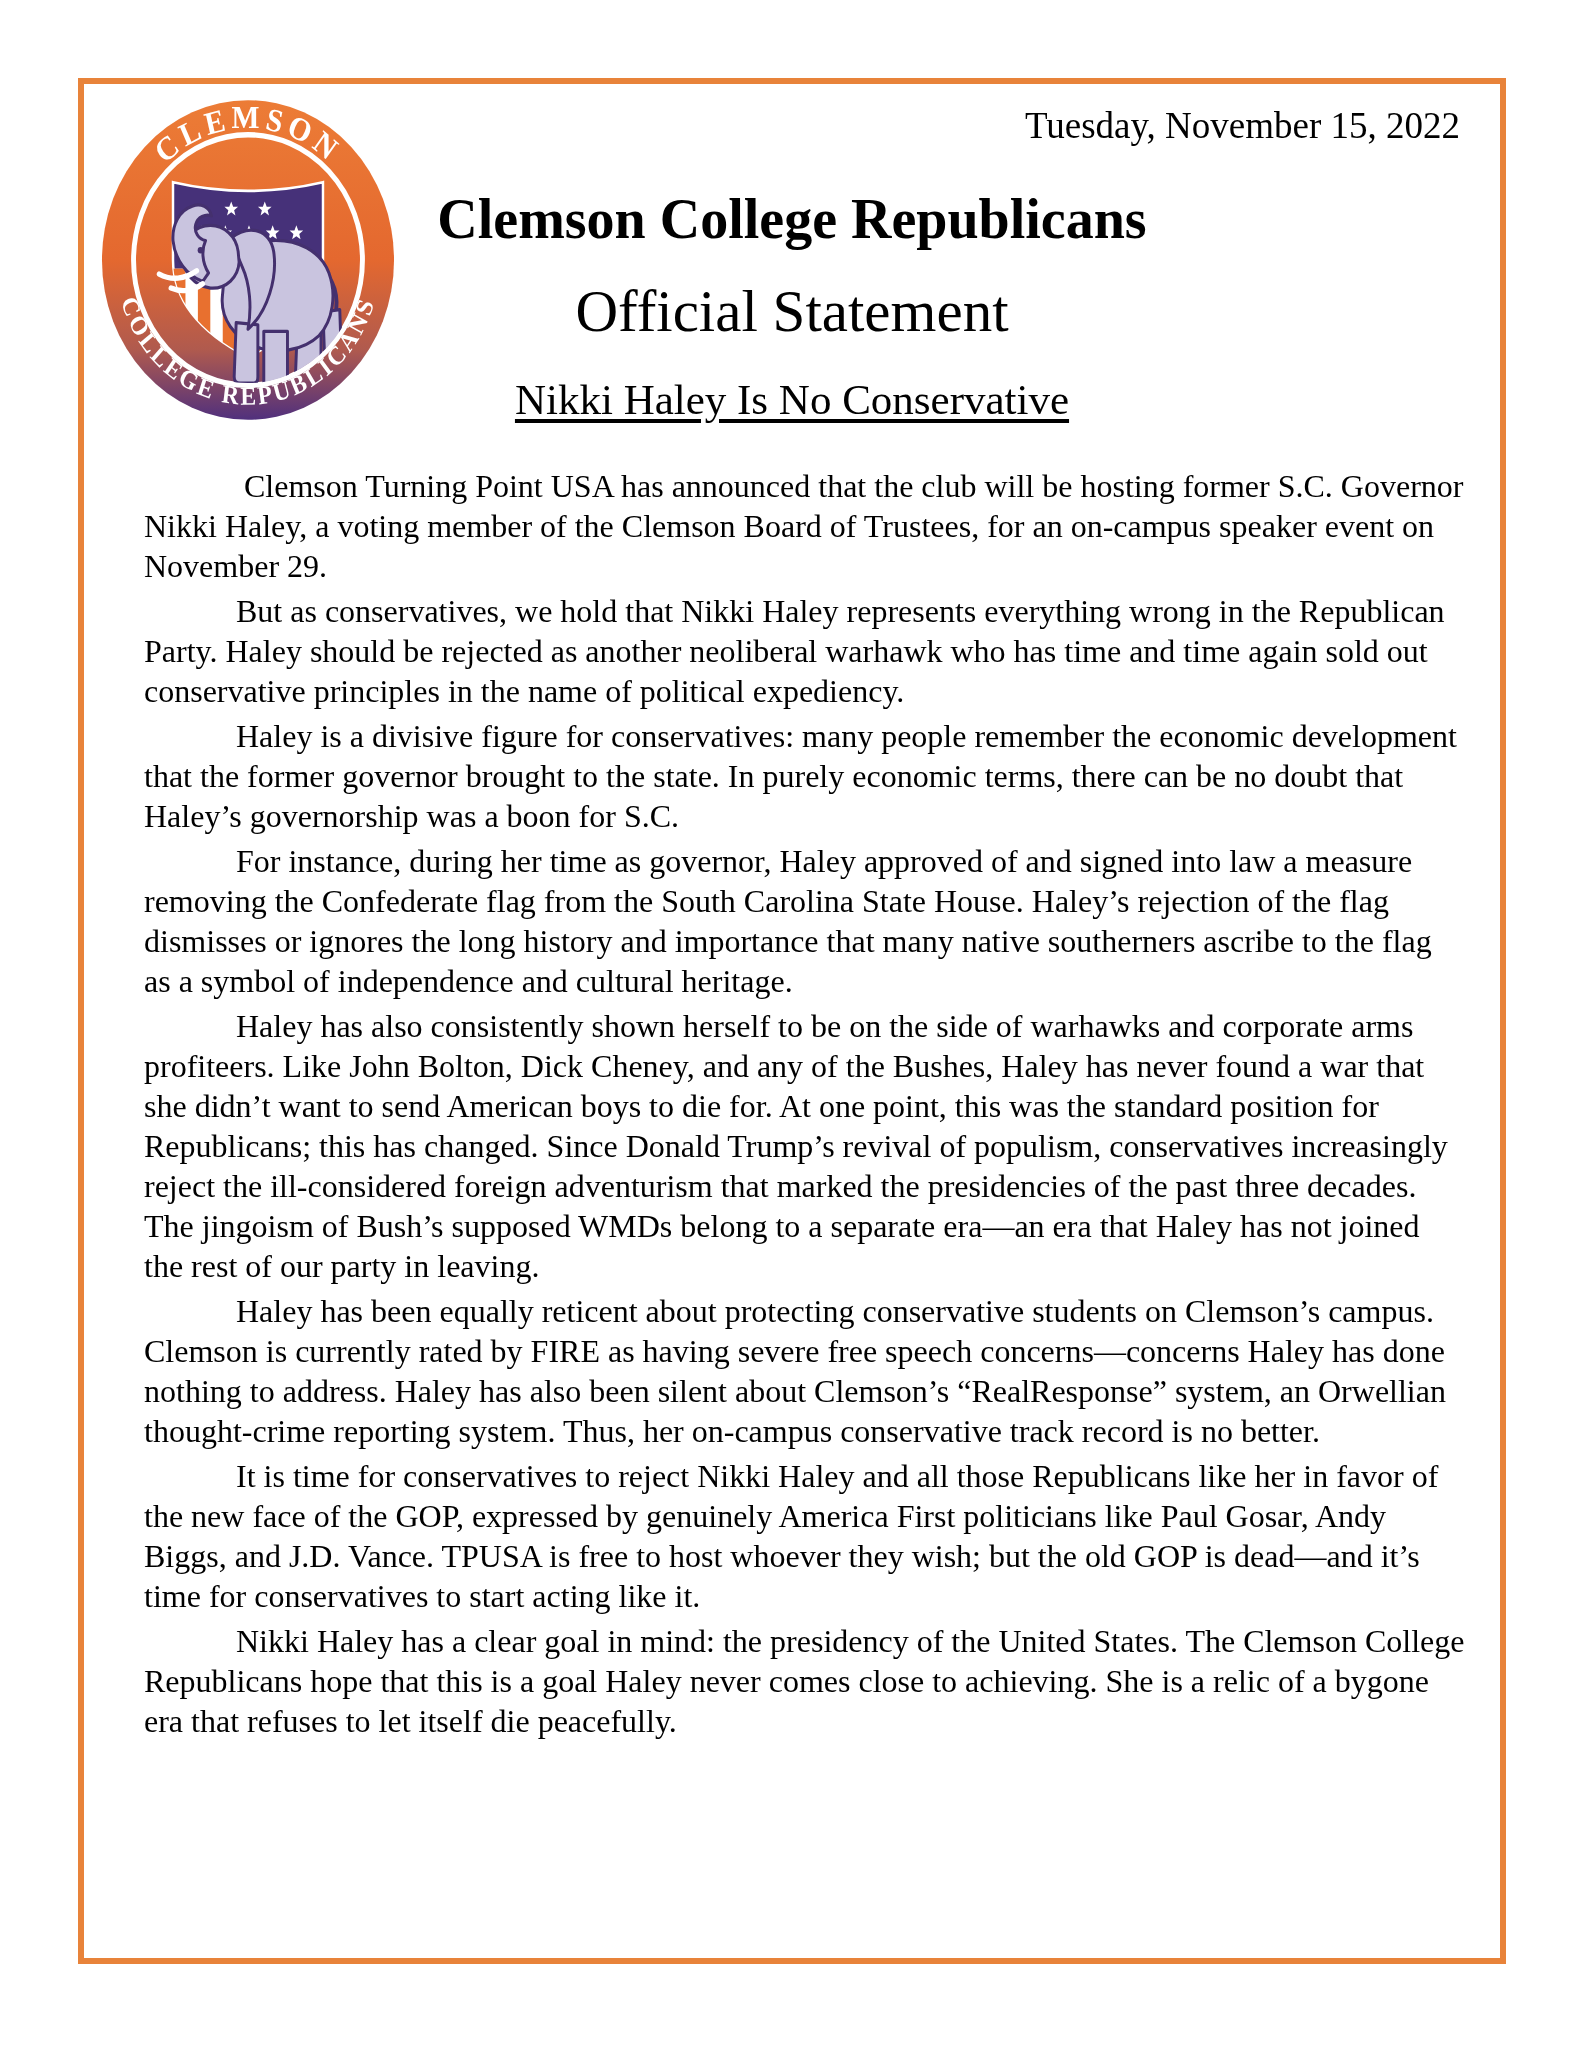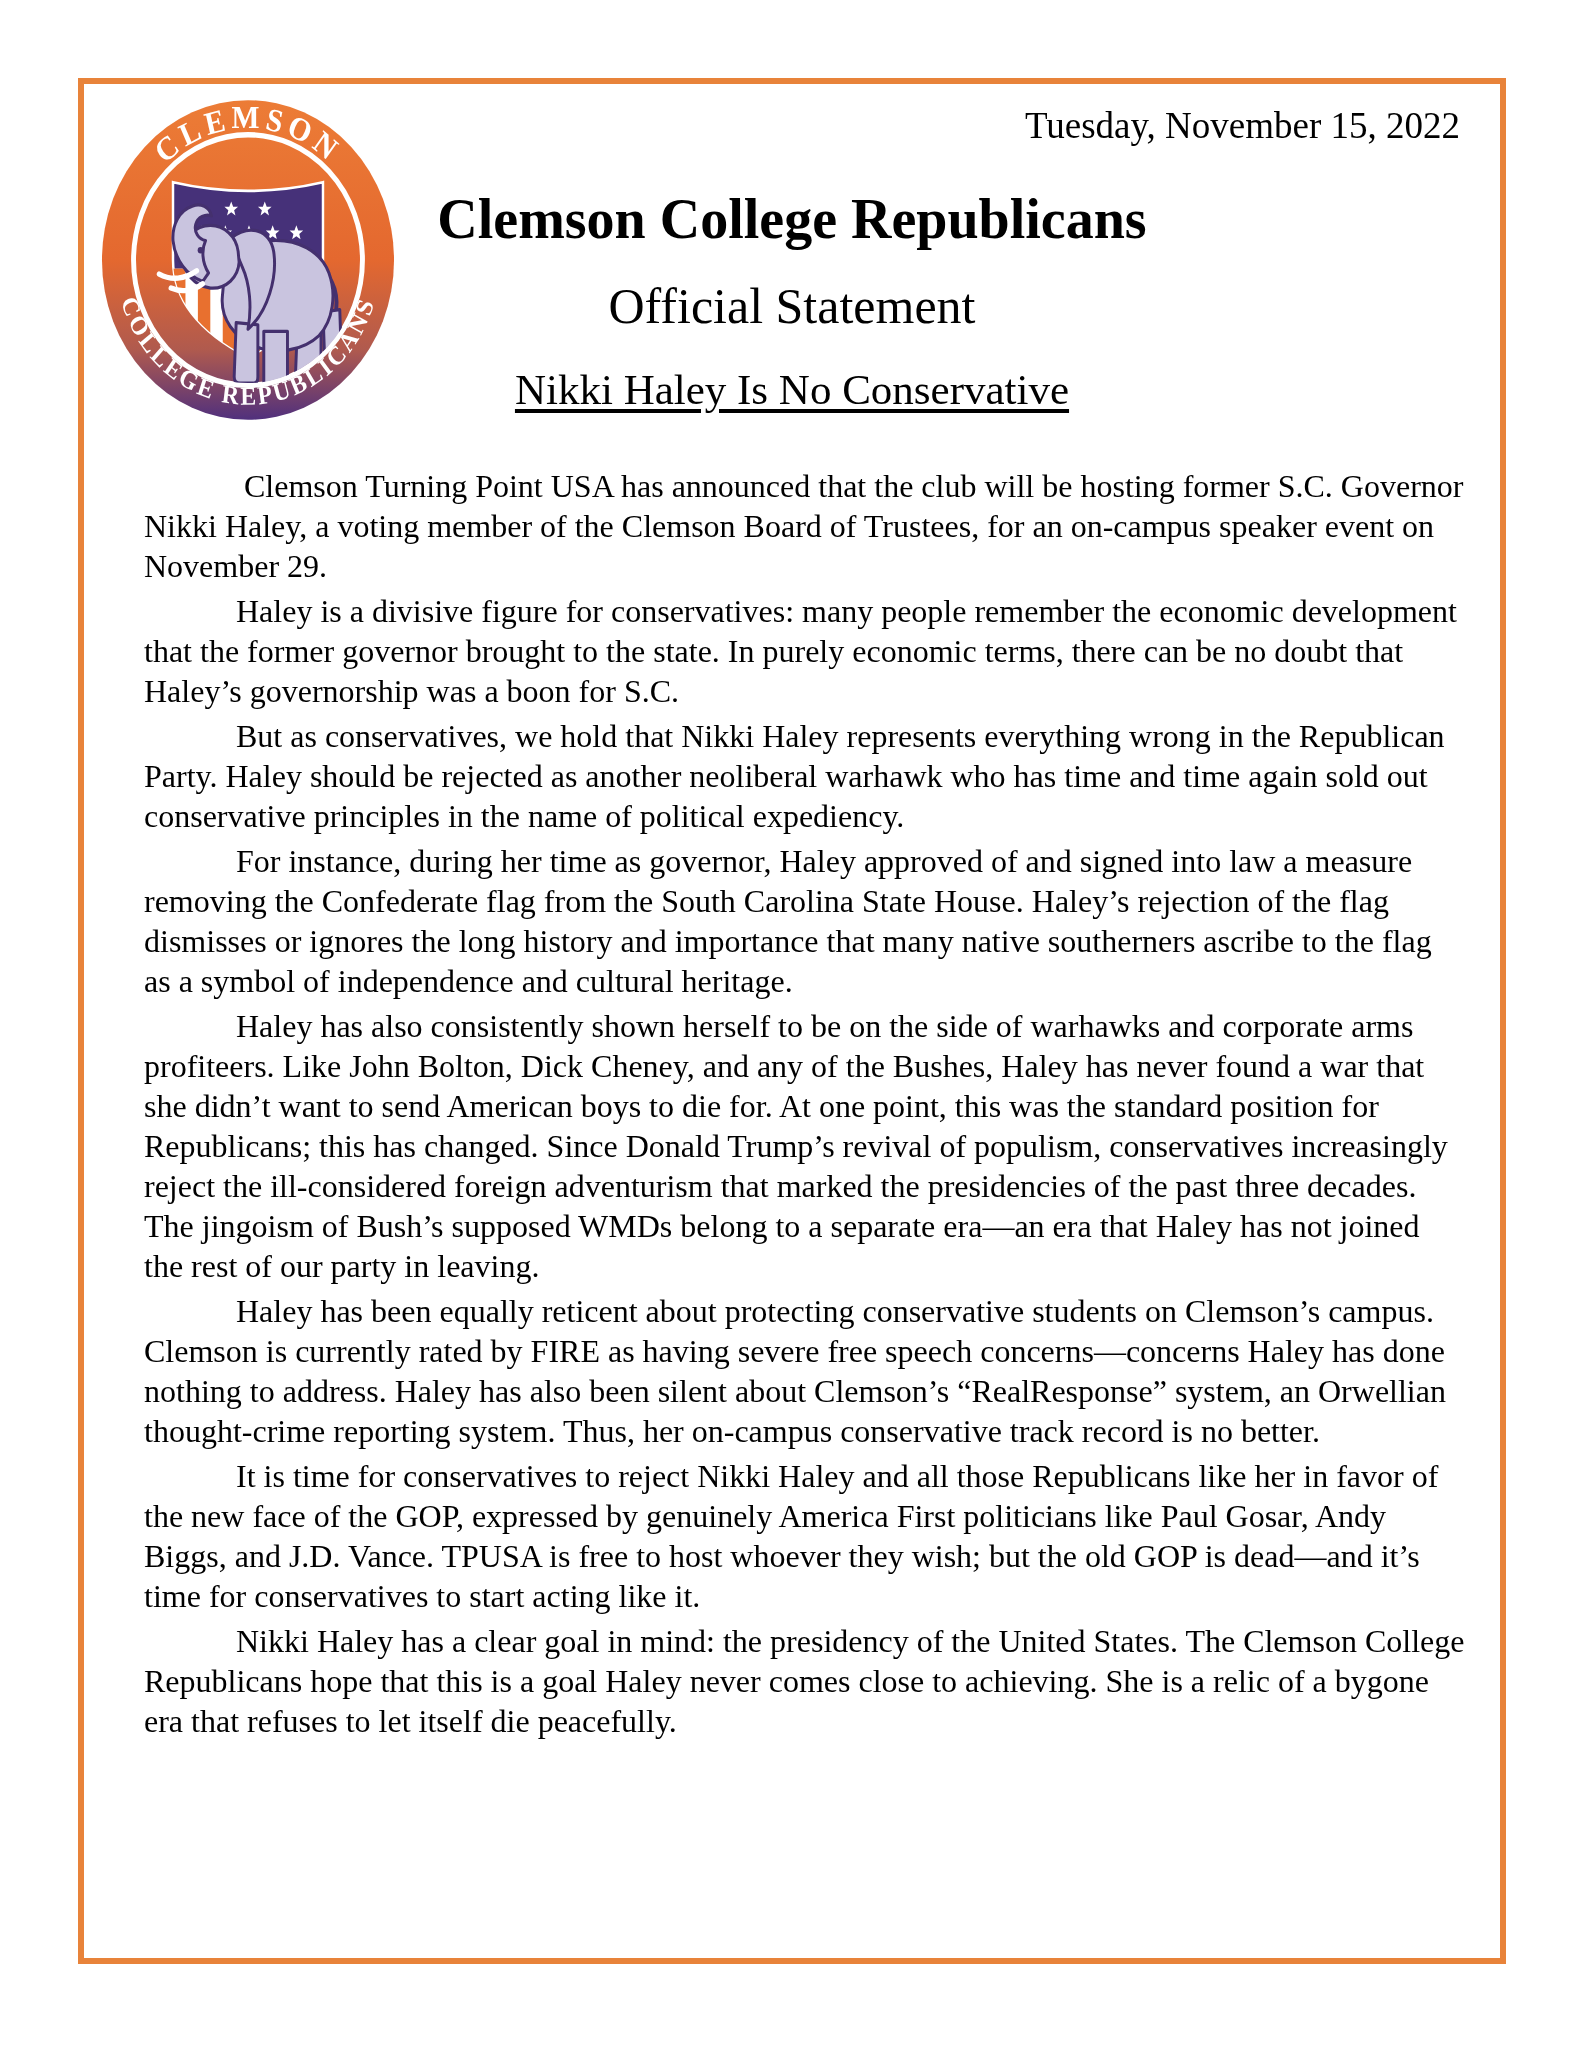--- a/index.html
+++ b/index.html
@@ -29,21 +29,21 @@
     left:16px; top:14px;
     width:296px; height:324px;
   }
   .logo svg { width:100%; height:100%; display:block; }
   .headings {
     position:absolute;
     left:0; right:0; top:0;
     text-align:center;
   }
   .org-title   { margin-top:104px; font-size:56px; font-weight:bold; line-height:1.12; }
-  .stmt-label  { margin-top:28px;  font-size:50px; font-weight:normal; line-height:1.1; }
+  .stmt-label  { margin-top:28px;  font-size:59px; font-weight:normal; line-height:1.1; }
   .stmt-title  { margin-top:32px;  font-size:43px; font-weight:normal; line-height:1.1;
                  text-decoration:underline; text-underline-offset:5px; }
   .body-text {
     position:absolute;
     left:60px; top:378px;
     width:1322px;
     font-size:32px;
     line-height:40px;
     text-align:left;
   }
@@ -136,22 +136,22 @@
   </div>
 
   <div class="headings">
     <div class="org-title">Clemson College Republicans</div>
     <div class="stmt-label">Official Statement</div>
     <div class="stmt-title">Nikki Haley Is No Conservative</div>
   </div>
 
   <div class="body-text">
     <p>&nbsp;Clemson Turning Point USA has announced that the club will be hosting former S.C. Governor Nikki Haley, a voting member of the Clemson Board of Trustees, for an on-campus speaker event on November 29.</p>
+    <p>But as conservatives, we hold that Nikki Haley represents everything wrong in the Republican Party. Haley should be rejected as another neoliberal warhawk who has time and time again sold out conservative principles in the name of political expediency.</p>
     <p>Haley is a divisive figure for conservatives: many people remember the economic development that the former governor brought to the state. In purely economic terms, there can be no doubt that Haley’s governorship was a boon for S.C.</p>
-    <p>But as conservatives, we hold that Nikki Haley represents everything wrong in the Republican Party. Haley should be rejected as another neoliberal warhawk who has time and time again sold out conservative principles in the name of political expediency.</p>
     <p>For instance, during her time as governor, Haley approved of and signed into law a measure removing the Confederate flag from the South Carolina State House. Haley’s rejection of the flag dismisses or ignores the long history and importance that many native southerners ascribe to the flag as a symbol of independence and cultural heritage.</p>
     <p>Haley has also consistently shown herself to be on the side of warhawks and corporate arms profiteers. Like John Bolton, Dick Cheney, and any of the Bushes, Haley has never found a war that she didn’t want to send American boys to die for. At one point, this was the standard position for Republicans; this has changed. Since Donald Trump’s revival of populism, conservatives increasingly reject the ill-considered foreign adventurism that marked the presidencies of the past three decades. The jingoism of Bush’s supposed WMDs belong to a separate era—an era that Haley has not joined the rest of our party in leaving.</p>
     <p>Haley has been equally reticent about protecting conservative students on Clemson’s campus. Clemson is currently rated by FIRE as having severe free speech concerns—concerns Haley has done nothing to address. Haley has also been silent about Clemson’s “RealResponse” system, an Orwellian thought-crime reporting system. Thus, her on-campus conservative track record is no better.</p>
     <p>It is time for conservatives to reject Nikki Haley and all those Republicans like her in favor of the new face of the GOP, expressed by genuinely America First politicians like Paul Gosar, Andy Biggs, and J.D. Vance. TPUSA is free to host whoever they wish; but the old GOP is dead—and it’s time for conservatives to start acting like it.</p>
     <p>Nikki Haley has a clear goal in mind: the presidency of the United States. The Clemson College Republicans hope that this is a goal Haley never comes close to achieving. She is a relic of a bygone era that refuses to let itself die peacefully.</p>
   </div>
 
 </div>
 
 </body></html>

